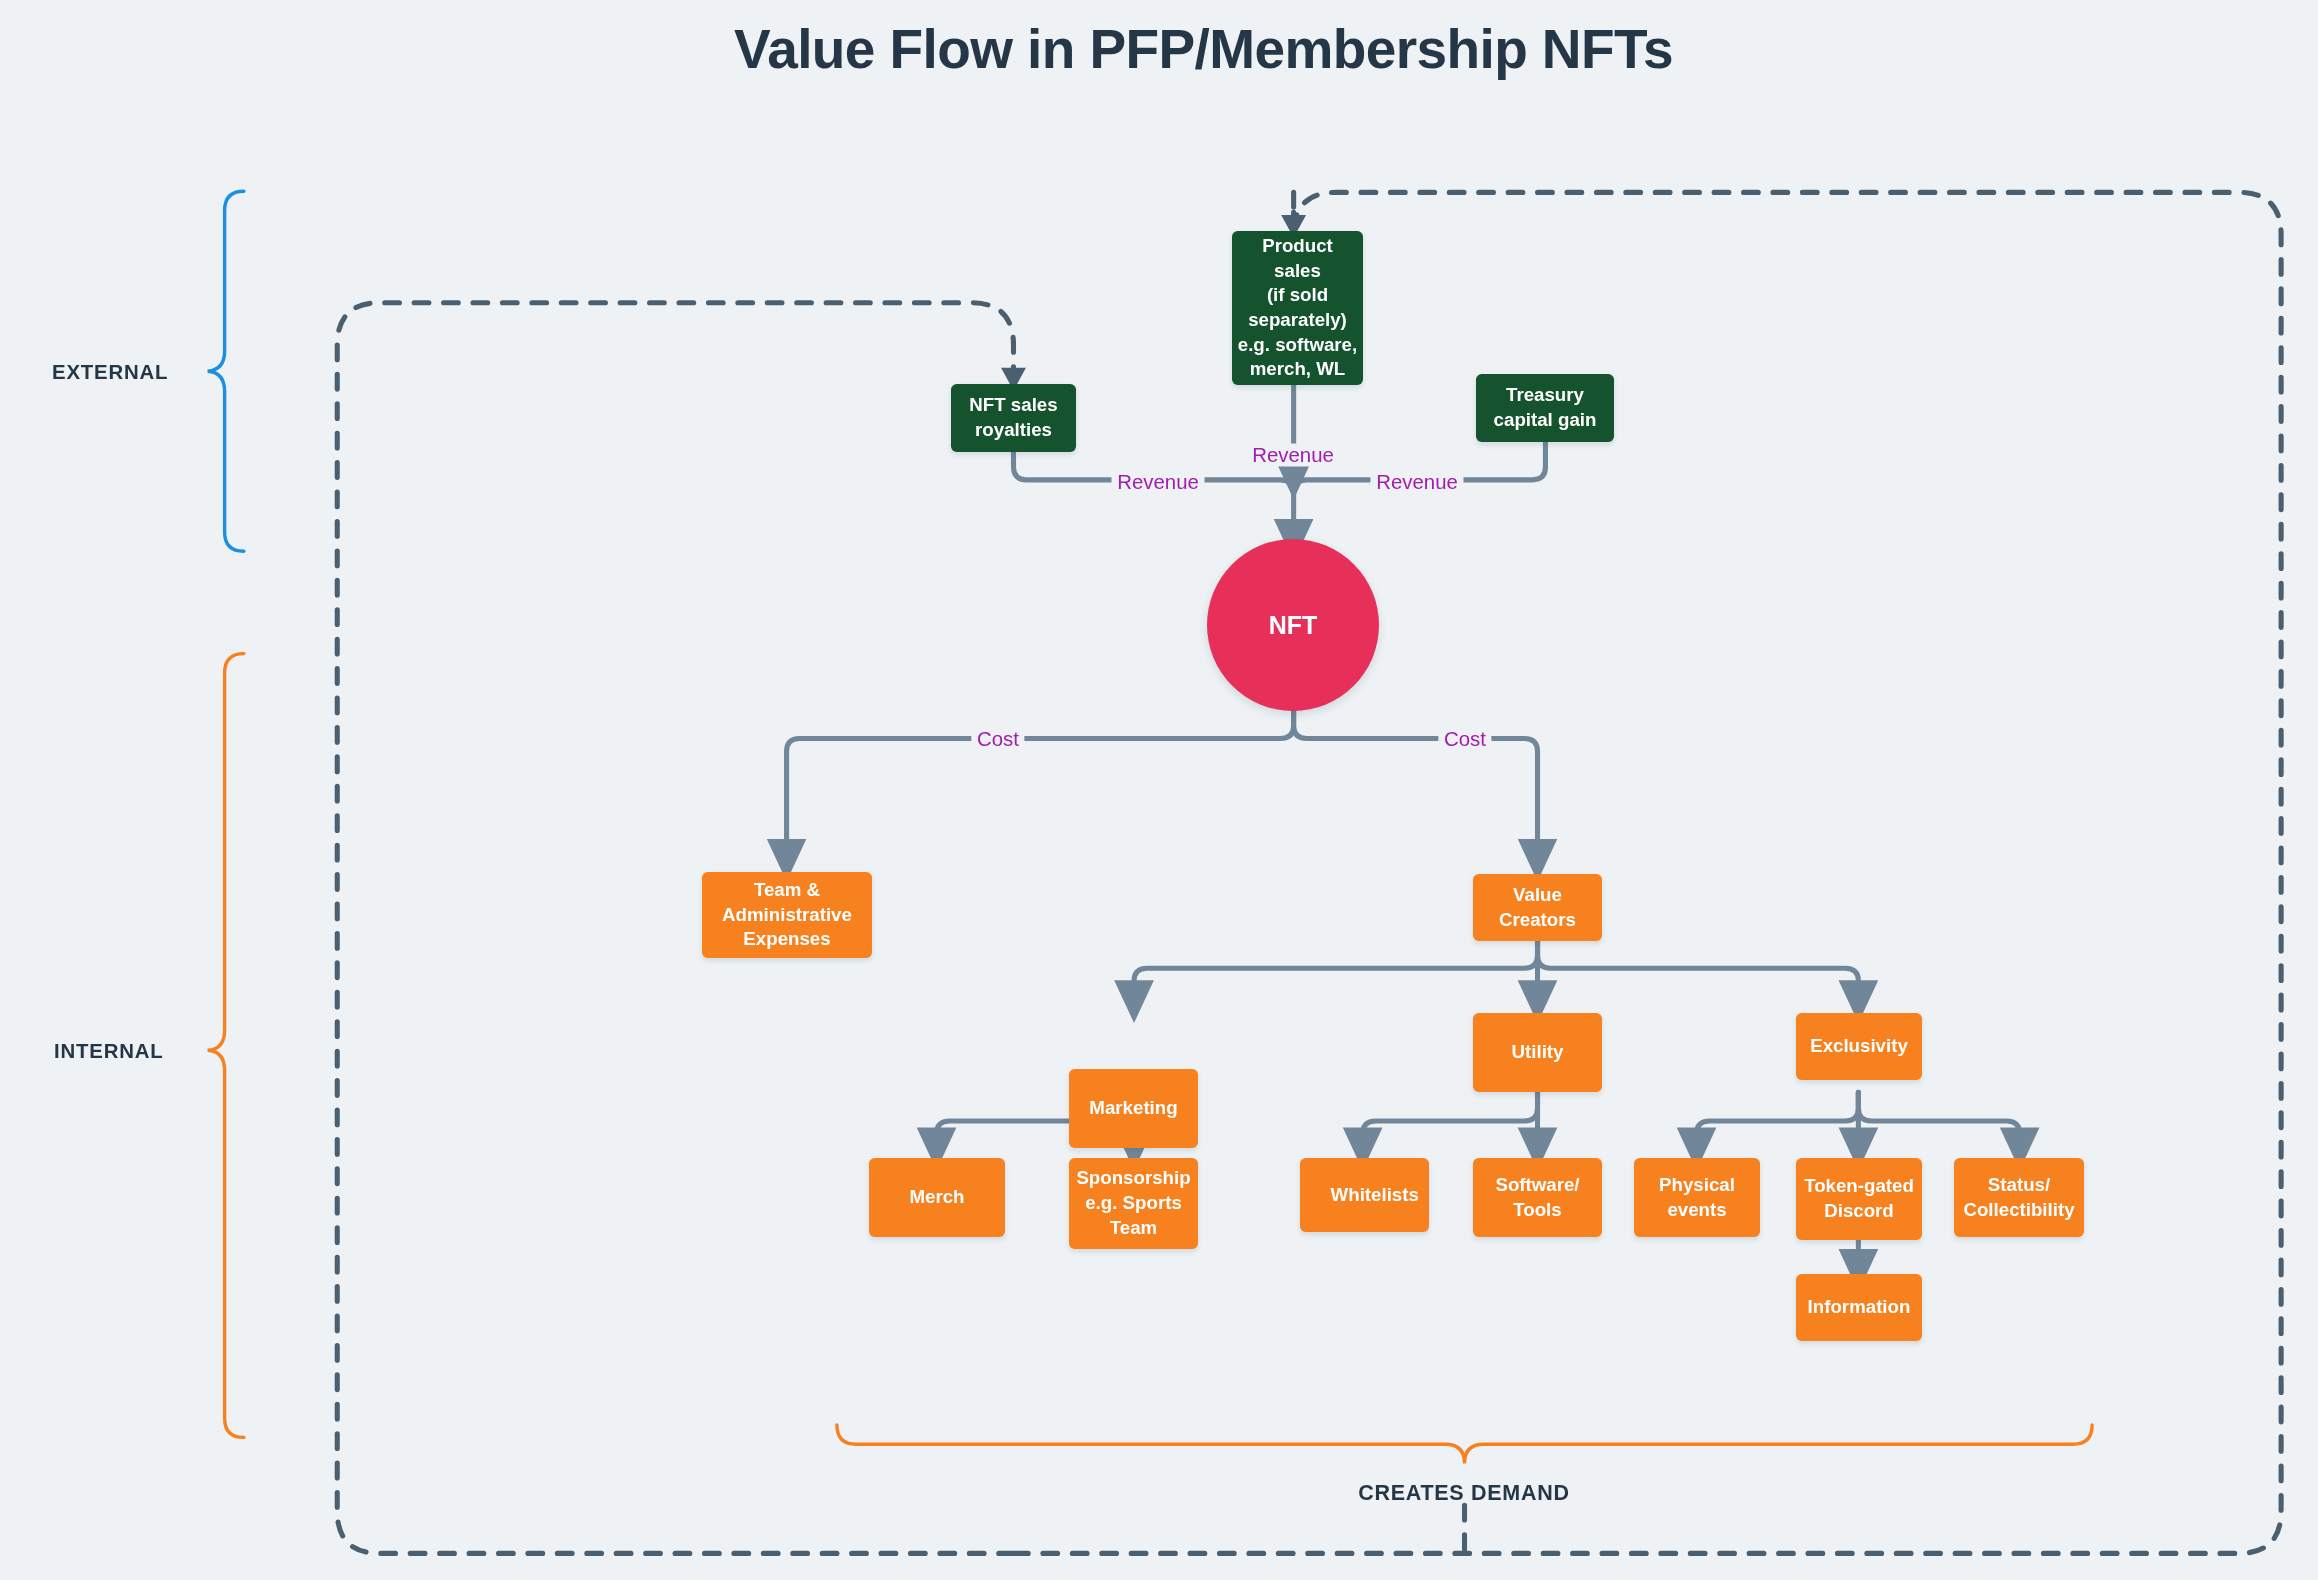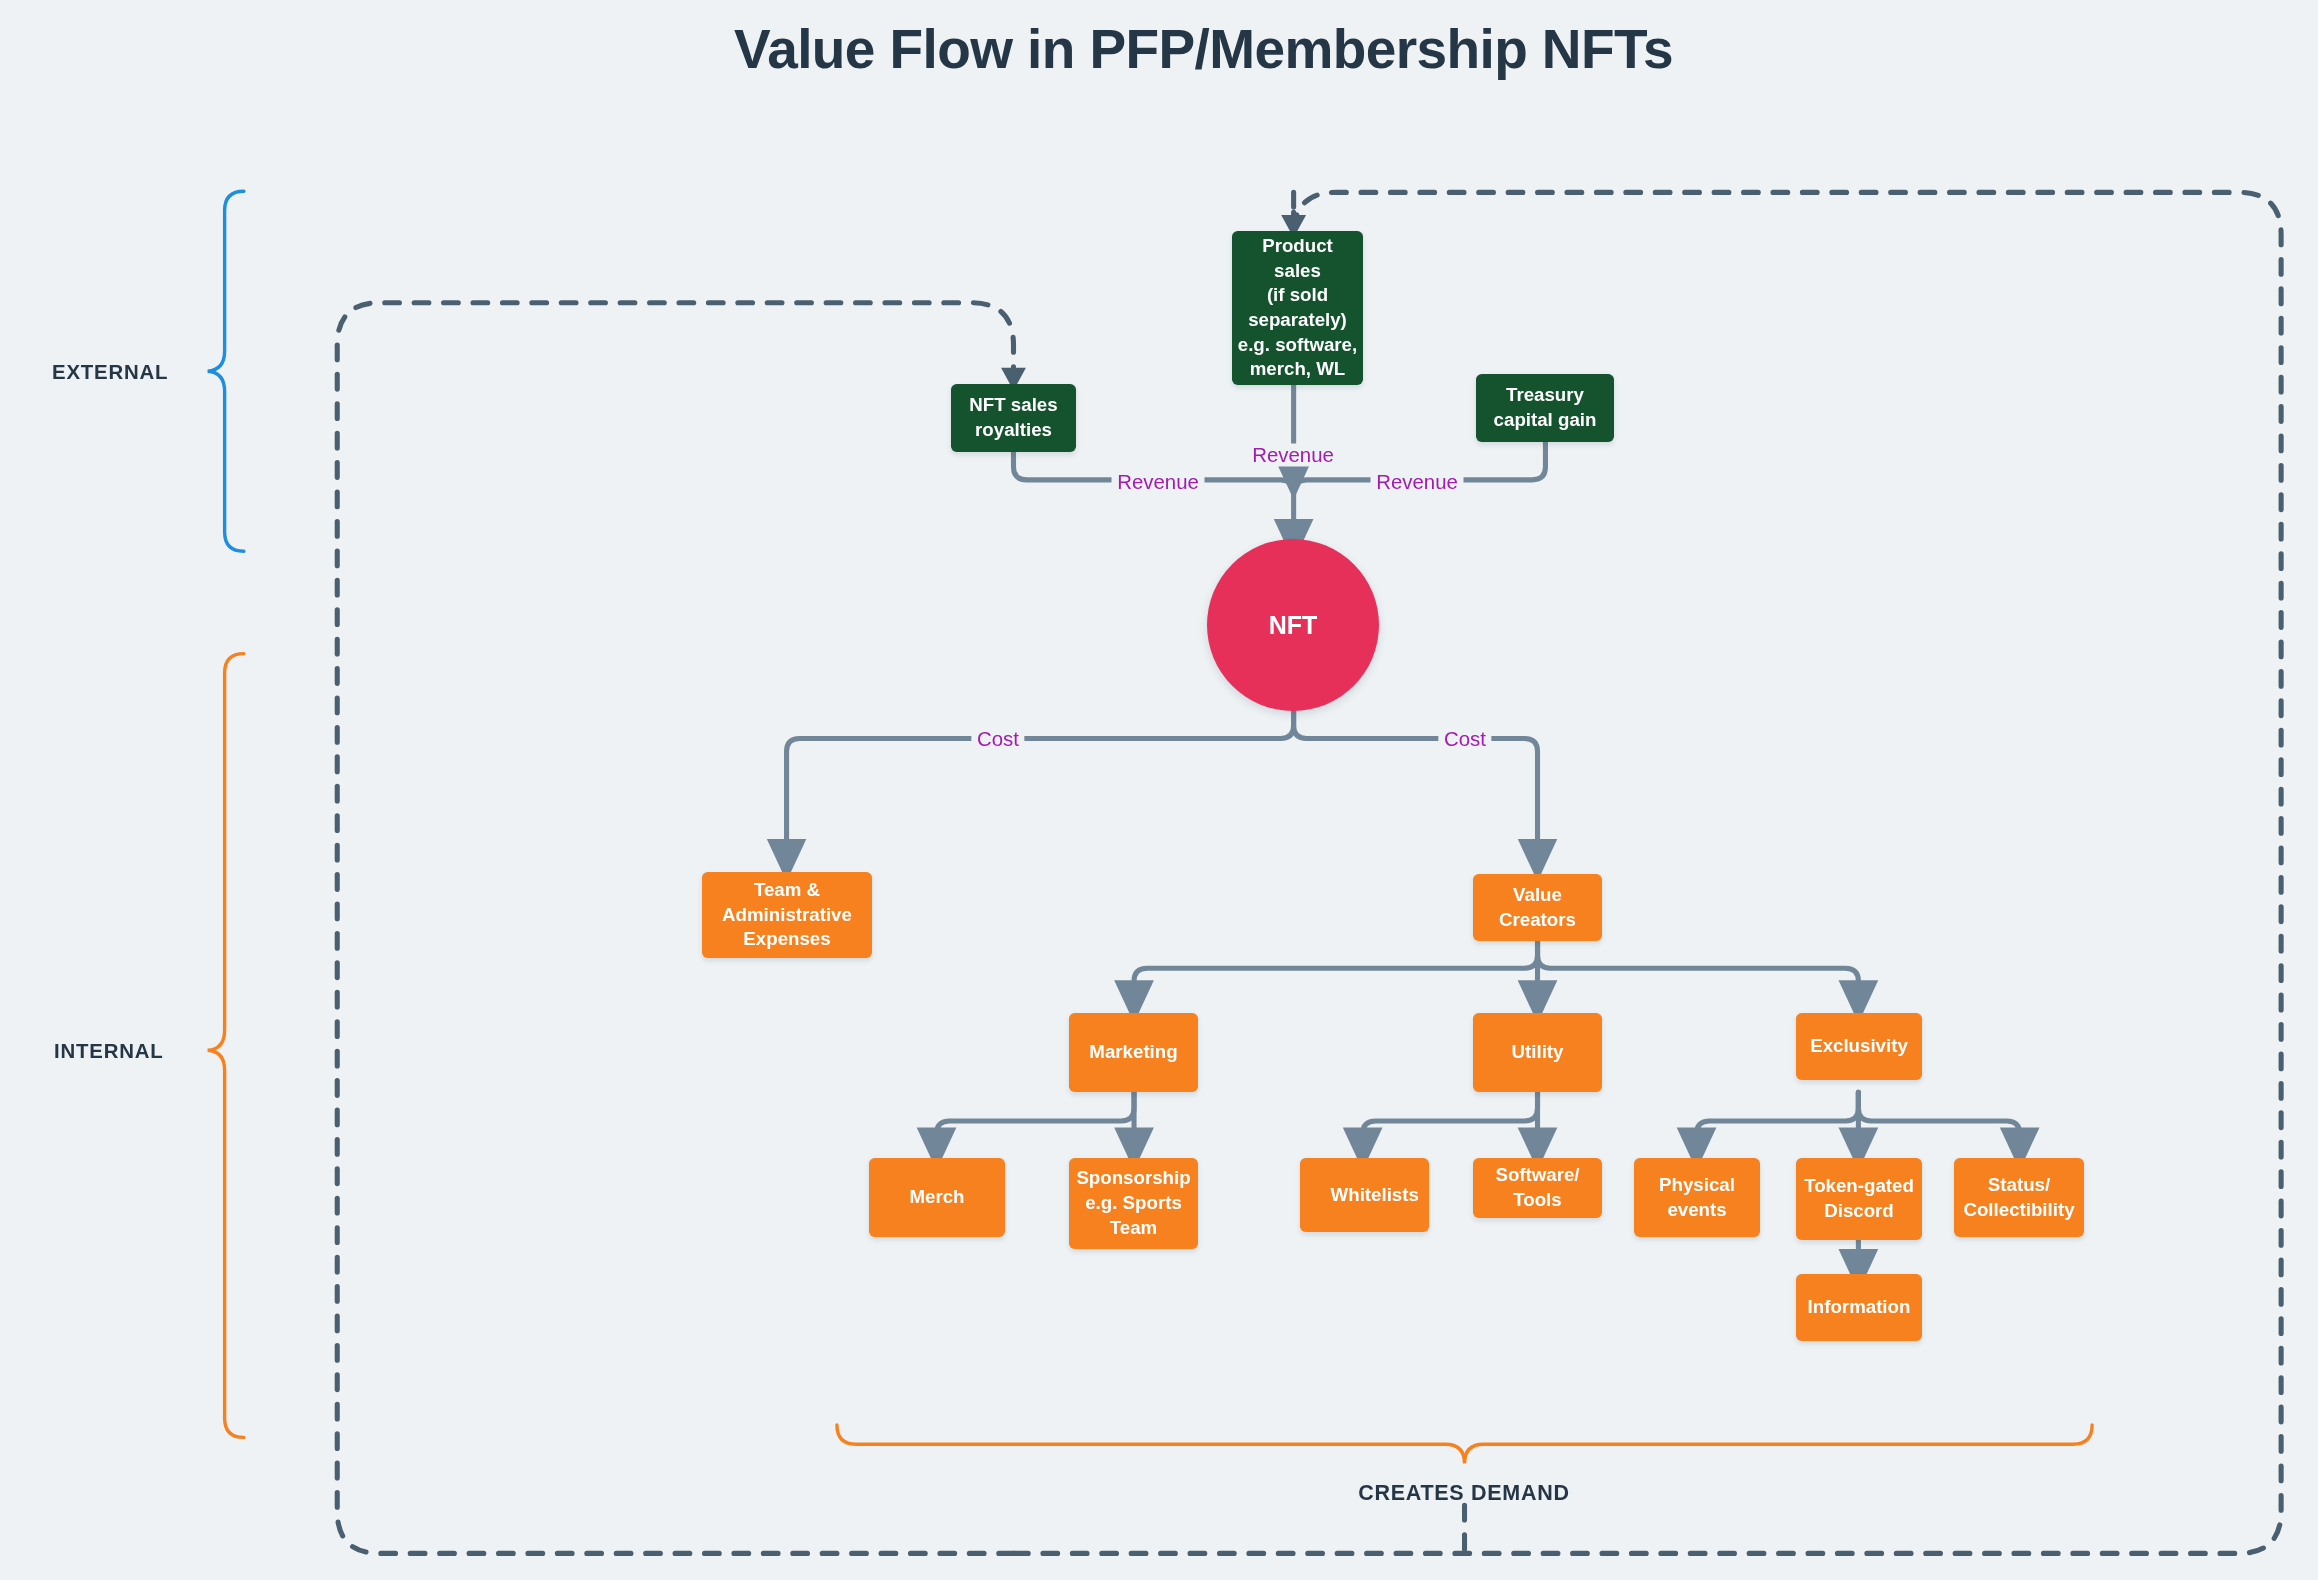--- a/index.html
+++ b/index.html
@@ -140,35 +140,35 @@
 
   <div class="node circle" style="left:1207px;top:539px;width:172px;height:172px;font-size:25px;border-radius:50%;">NFT</div>
 
   <div class="node orange" style="left:702px;top:872px;width:170px;height:86px;font-size:18.7px;">Team &amp;
 Administrative
 Expenses</div>
 
   <div class="node orange" style="left:1473px;top:874px;width:129px;height:67px;font-size:18.7px;">Value
 Creators</div>
 
-  <div class="node orange" style="left:1069px;top:1013px;width:129px;height:79px;font-size:18.7px;">Marketing</div>
+  <div class="node orange" style="left:1069px;top:1069px;width:129px;height:79px;font-size:18.7px;">Marketing</div>
 
   <div class="node orange" style="left:1473px;top:1013px;width:129px;height:79px;font-size:18.7px;">Utility</div>
 
   <div class="node orange" style="left:1796px;top:1013px;width:126px;height:67px;font-size:18.7px;">Exclusivity</div>
 
   <div class="node orange" style="left:869px;top:1158px;width:136px;height:79px;font-size:18.7px;">Merch</div>
 
   <div class="node orange" style="left:1069px;top:1158px;width:129px;height:91px;font-size:18.7px;">Sponsorship
 e.g. Sports
 Team</div>
 
   <div class="node orange" style="left:1300px;top:1158px;width:129px;height:74px;font-size:18.7px;padding-left:25px;">Whitelists</div>
 
-  <div class="node orange" style="left:1473px;top:1158px;width:129px;height:60px;font-size:18.7px;">Software/
+  <div class="node orange" style="left:1473px;top:1158px;width:129px;height:79px;font-size:18.7px;">Software/
 Tools</div>
 
   <div class="node orange" style="left:1634px;top:1158px;width:126px;height:79px;font-size:18.7px;">Physical
 events</div>
 
   <div class="node orange" style="left:1796px;top:1158px;width:126px;height:82px;font-size:18.7px;">Token-gated
 Discord</div>
 
   <div class="node orange" style="left:1954px;top:1158px;width:130px;height:79px;font-size:18.7px;">Status/
 Collectibility</div>

